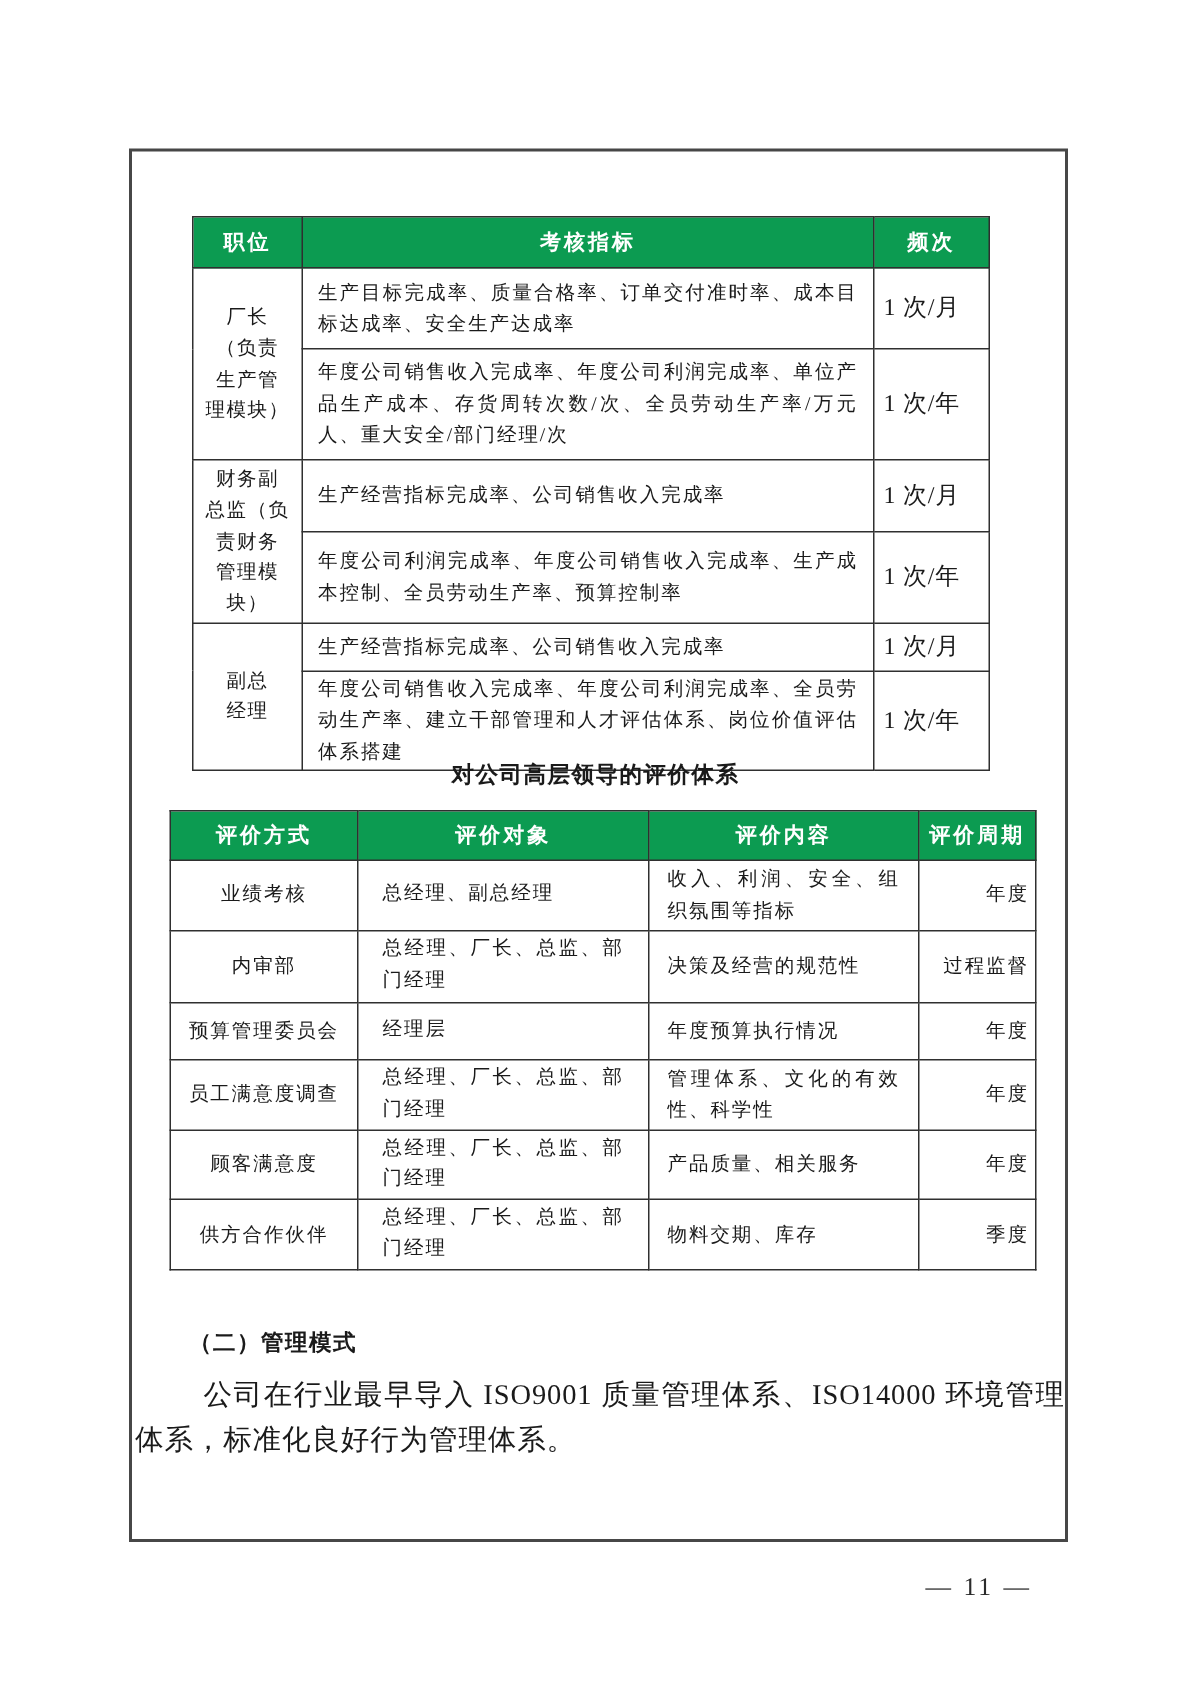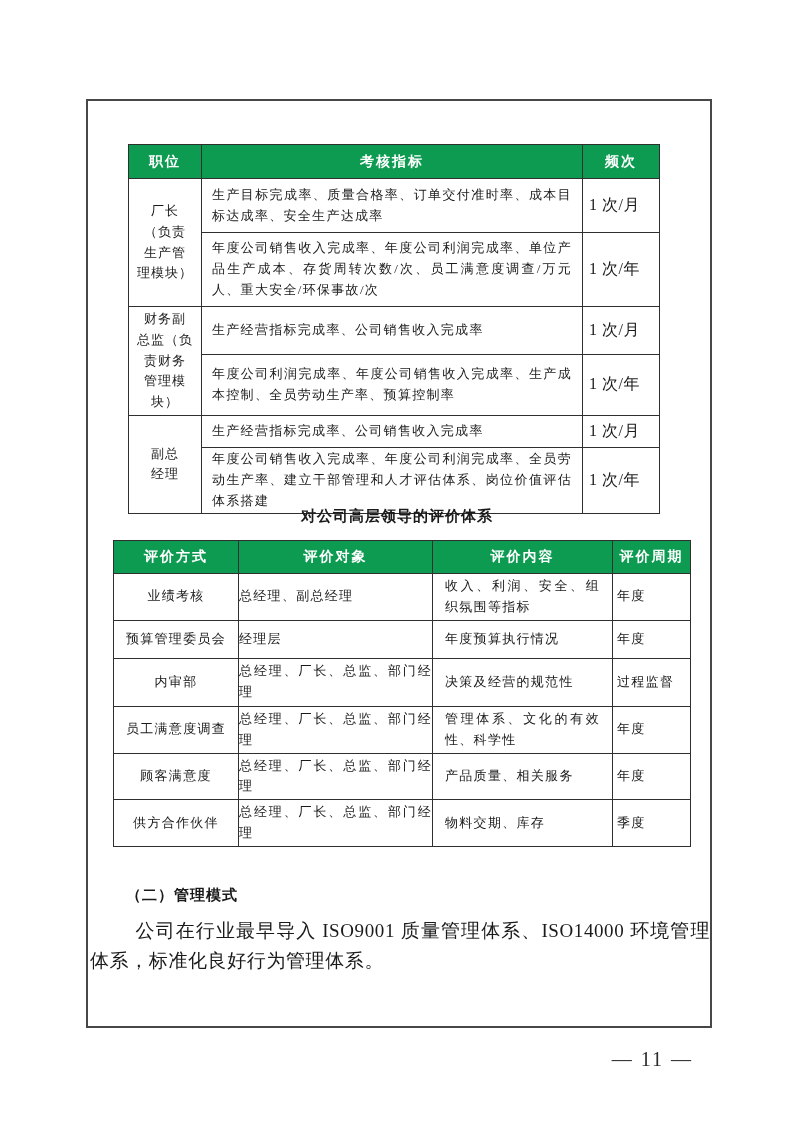--- a/index.html
+++ b/index.html
@@ -72,23 +72,23 @@
     letter-spacing:1px;
   }
   
   .t2{left:113px;top:540px;width:577px;}
   .t2 td{
     font-size:13px;
     letter-spacing:1.3px;
     line-height:1.6;
   }
   .t2 .c-method{text-align:center;padding:2px 4px;}
-  .t2 .c-target{text-align:justify;padding:2px 0;}
+  .t2 .c-target{text-align:justify;padding:2px 16px;font-family:Liberation Mono, monospace;}
   .t2 .c-content{text-align:justify;padding:2px 12px;margin-top:12px;}
-  .t2 .c-period{text-align:left;padding:2px 4px;}
+  .t2 .c-period{text-align:right;padding:2px 4px;}
   
   .sec-heading{
     position:absolute;
     left:126px;top:886px;
     font-weight:bold;
     font-size:15px;
     letter-spacing:1px;
     font-family:Liberation Serif, serif;
   }
   .sec-paragraph{
@@ -98,21 +98,21 @@
     line-height:30px;
     letter-spacing:0.6px;
     text-indent:2.4em;
     text-align:justify;
   }
   
   .page-number{
     position:absolute;
     left:595px;top:1048px;width:115px;
     text-align:center;
-    font-size:20px;
+    font-size:17px;
     color:#2b2b2b;
     letter-spacing:2px;
   }
 </style>
 </head>
 <body>
 
 <div class="page-frame"></div>
 
 <table class="t1">
@@ -129,21 +129,21 @@
   </tr>
   <tr style="height:54px">
     <td class="pos" rowspan="2">厂长
 （负责
 生产管
 理模块）</td>
     <td class="ind">生产目标完成率、质量合格率、订单交付准时率、成本目标达成率、安全生产达成率</td>
     <td class="freq">1 次/月</td>
   </tr>
   <tr style="height:74px">
-    <td class="ind">年度公司销售收入完成率、年度公司利润完成率、单位产品生产成本、存货周转次数/次、员工满意度调查/万元人、重大安全/环保事故/次</td>
+    <td class="ind">年度公司销售收入完成率、年度公司利润完成率、单位产品生产成本、存货周转次数/次、全员劳动生产率/万元人、重大安全/部门经理/次</td>
     <td class="freq">1 次/年</td>
   </tr>
   <tr style="height:44px">
     <td class="pos" rowspan="2">财务副
 总监（负
 责财务
 管理模
 块）</td>
     <td class="ind">生产经营指标完成率、公司销售收入完成率</td>
     <td class="freq">1 次/月</td>
@@ -180,32 +180,32 @@
     <th>评价对象</th>
     <th>评价内容</th>
     <th>评价周期</th>
   </tr>
   <tr style="height:45px">
     <td class="c-method">业绩考核</td>
     <td class="c-target">总经理、副总经理</td>
     <td class="c-content">收入、利润、安全、组织氛围等指标</td>
     <td class="c-period">年度</td>
   </tr>
+  <tr style="height:48px">
+    <td class="c-method">内审部</td>
+    <td class="c-target">总经理、厂长、总监、部门经理</td>
+    <td class="c-content">决策及经营的规范性</td>
+    <td class="c-period">过程监督</td>
+  </tr>
   <tr style="height:38px">
     <td class="c-method">预算管理委员会</td>
     <td class="c-target">经理层</td>
     <td class="c-content">年度预算执行情况</td>
     <td class="c-period">年度</td>
   </tr>
-  <tr style="height:48px">
-    <td class="c-method">内审部</td>
-    <td class="c-target">总经理、厂长、总监、部门经理</td>
-    <td class="c-content">决策及经营的规范性</td>
-    <td class="c-period">过程监督</td>
-  </tr>
   <tr style="height:47px">
     <td class="c-method">员工满意度调查</td>
     <td class="c-target">总经理、厂长、总监、部门经理</td>
     <td class="c-content">管理体系、文化的有效性、科学性</td>
     <td class="c-period">年度</td>
   </tr>
   <tr style="height:45px">
     <td class="c-method">顾客满意度</td>
     <td class="c-target">总经理、厂长、总监、部门经理</td>
     <td class="c-content">产品质量、相关服务</td>

